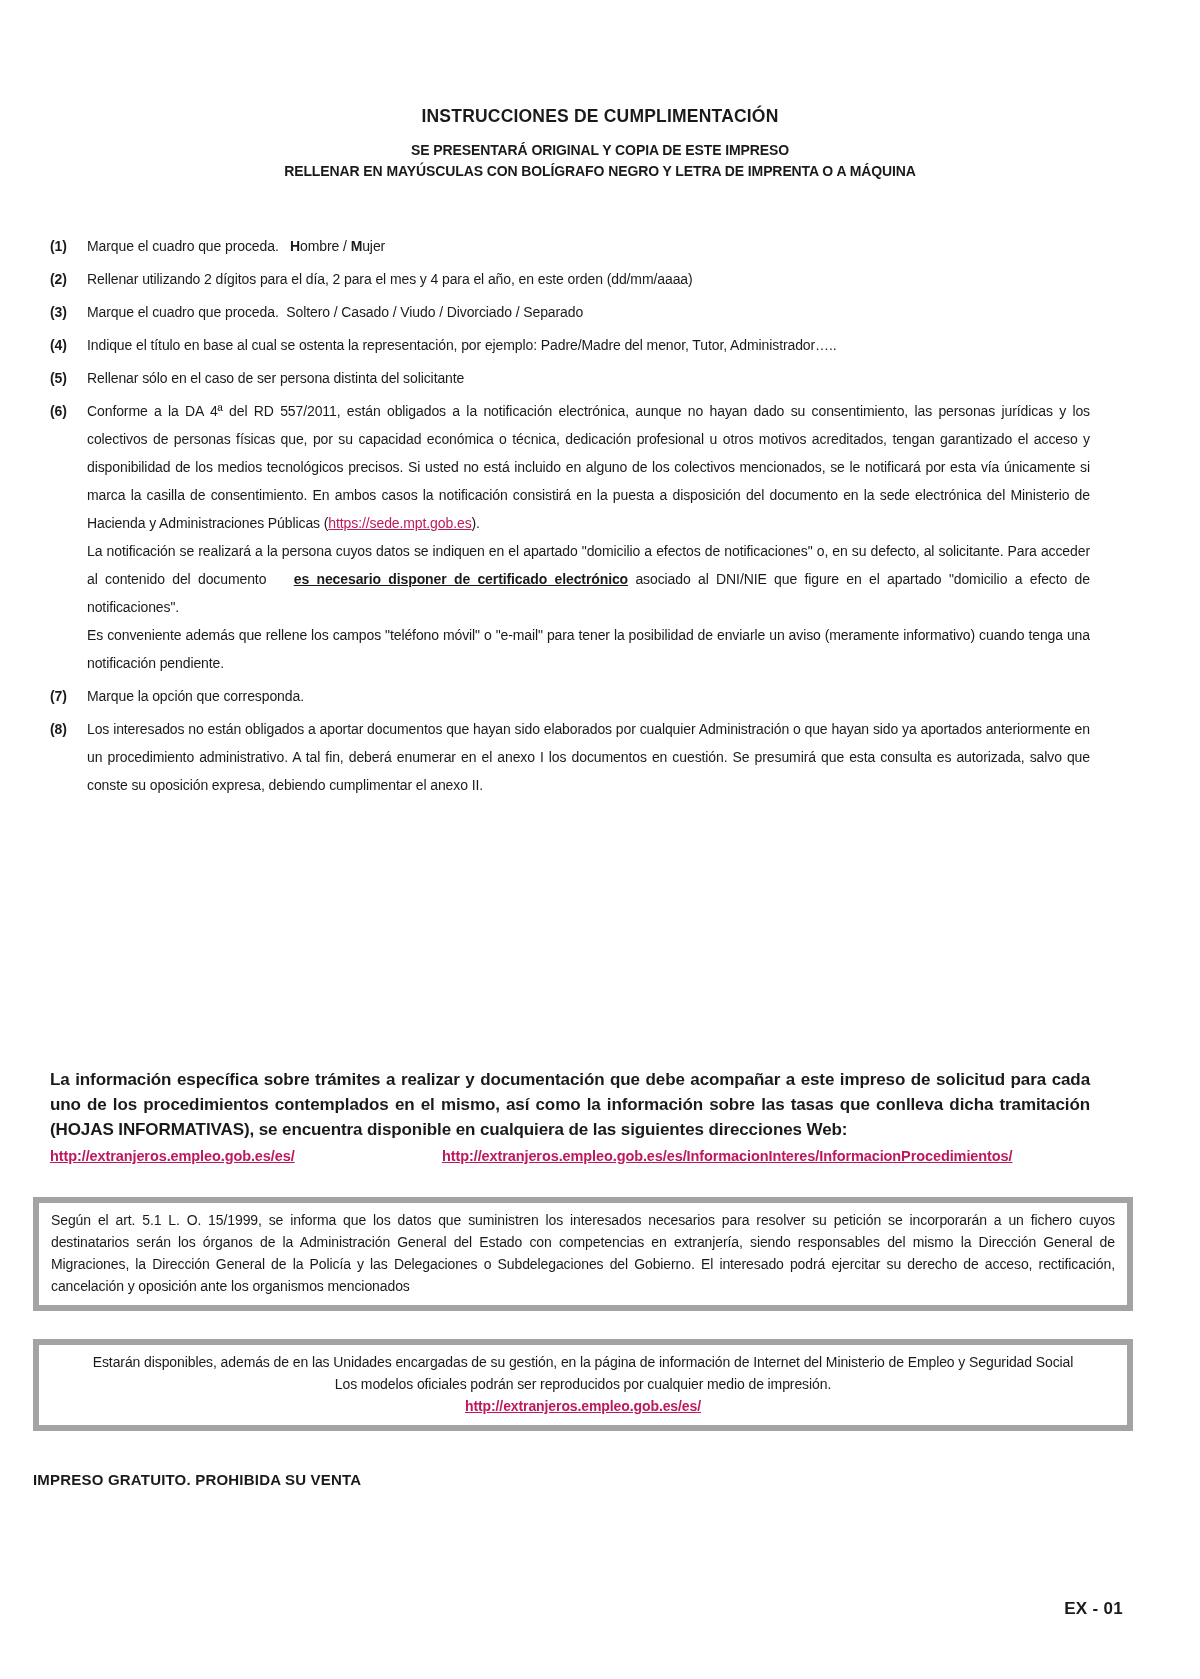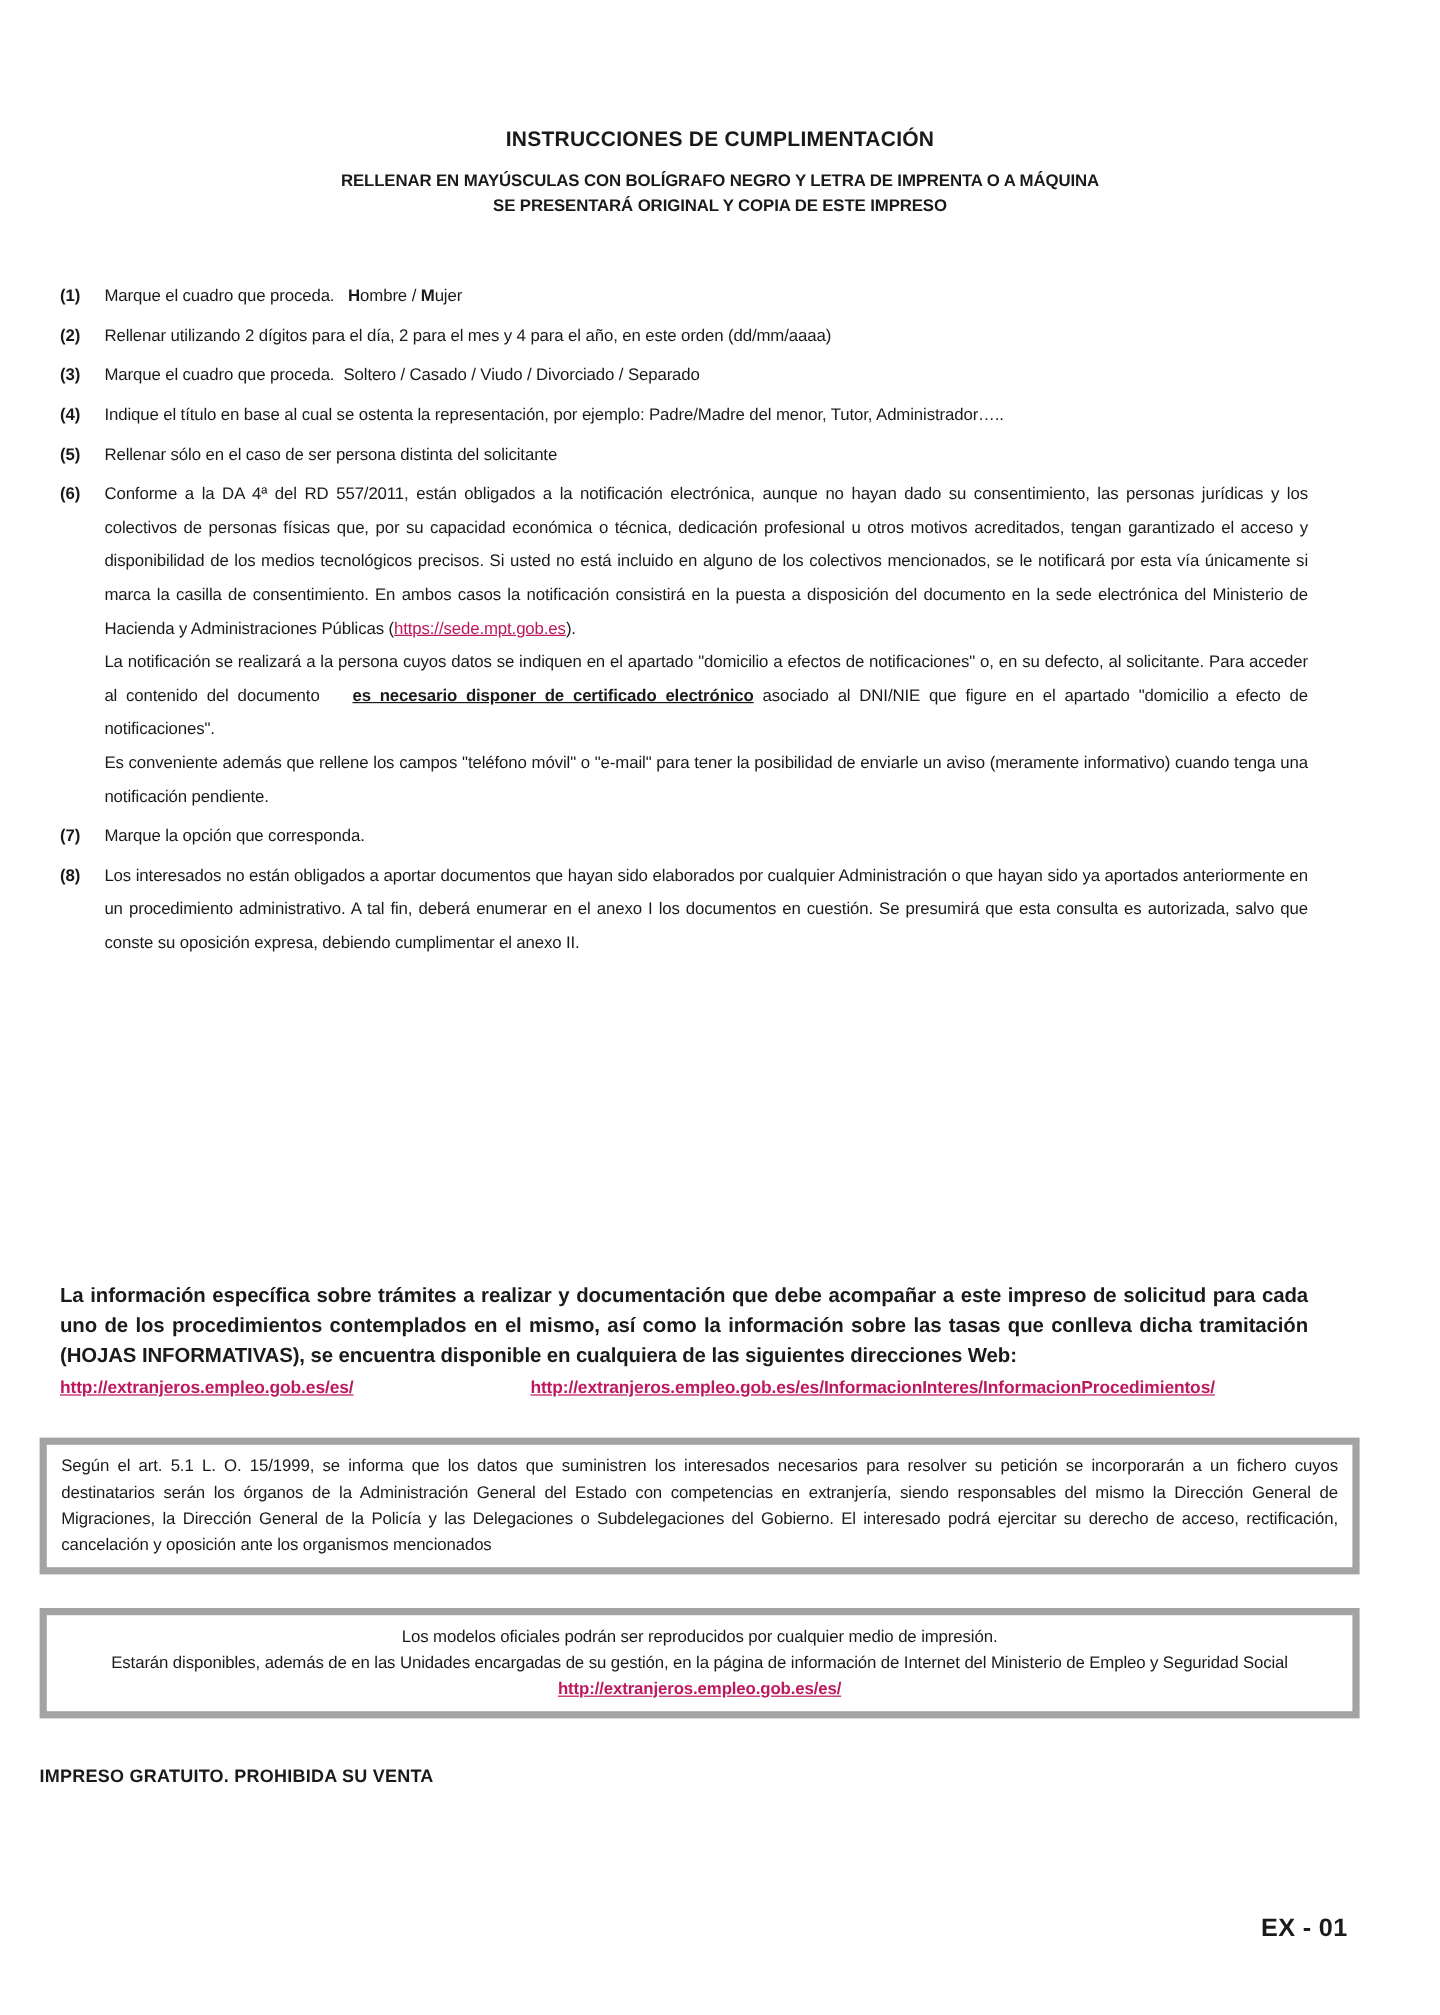--- a/index.html
+++ b/index.html
@@ -35,32 +35,32 @@
   .links-row a.first { display:inline-block; width:392px; }
 
   .box { border:6px solid #a3a3a3; margin:28px 0 0 33px; width:1100px; padding:6px 12px 8px 12px; }
   .box p { line-height:22px; }
   .box.justify p { text-align:justify; }
   .box.center { text-align:center; margin-top:28px; }
   .box.center p { text-align:center; }
   .box.center a { font-weight:bold; font-size:14px; line-height:22px; }
 
   .notice { text-align:left; font-weight:bold; font-size:15px; margin:40px 0 0 33px; width:1100px; letter-spacing:.2px; }
-  .form-code { position:absolute; right:77px; bottom:60px; font-weight:bold; font-size:21px; letter-spacing:.3px; }
+  .form-code { position:absolute; right:77px; bottom:60px; font-weight:bold; font-size:17px; letter-spacing:.3px; }
 </style>
 </head>
 <body>
 
 <div class="page">
 
   <header>
     <h1>INSTRUCCIONES DE CUMPLIMENTACIÓN</h1>
     <div class="subtitle">
+      <div>SE PRESENTARÁ ORIGINAL Y COPIA DE ESTE IMPRESO</div>
       <div>RELLENAR EN MAYÚSCULAS CON BOLÍGRAFO NEGRO Y LETRA DE IMPRENTA O A MÁQUINA</div>
-      <div>SE PRESENTARÁ ORIGINAL Y COPIA DE ESTE IMPRESO</div>
     </div>
   </header>
 
   <div class="instructions" id="instructions">
       <div class="instr">
         <span class="inum">(1)</span>
         <div class="ibody">
           <p><span class="normal">Marque el cuadro que proceda.&nbsp;&nbsp; </span><span class="bold">H</span><span class="normal">ombre / </span><span class="bold">M</span><span class="normal">ujer</span></p>
         </div>
       </div>
@@ -115,22 +115,22 @@
     <div class="links-row">
       <a class="lnk first" href="#">http://extranjeros.empleo.gob.es/es/</a><a class="lnk" href="#">http://extranjeros.empleo.gob.es/es/InformacionInteres/InformacionProcedimientos/</a>
     </div>
   </section>
 
   <div class="box justify">
     <p>Según el art. 5.1 L. O. 15/1999, se informa que los datos que suministren los interesados necesarios para resolver su petición se incorporarán a un fichero cuyos destinatarios serán los órganos de la Administración General del Estado con competencias en extranjería, siendo responsables del mismo la Dirección General de Migraciones, la Dirección General de la Policía y las Delegaciones o Subdelegaciones del Gobierno. El interesado podrá ejercitar su derecho de acceso, rectificación, cancelación y oposición ante los organismos mencionados</p>
   </div>
 
   <div class="box center">
+    <p>Estarán disponibles, además de en las Unidades encargadas de su gestión, en la página de información de Internet del Ministerio de Empleo y Seguridad Social</p>
     <p>Los modelos oficiales podrán ser reproducidos por cualquier medio de impresión.</p>
-    <p>Estarán disponibles, además de en las Unidades encargadas de su gestión, en la página de información de Internet del Ministerio de Empleo y Seguridad Social</p>
     <p><a class="lnk" href="#">http://extranjeros.empleo.gob.es/es/</a></p>
   </div>
 
   <p class="notice">IMPRESO GRATUITO. PROHIBIDA SU VENTA</p>
 
   <p class="form-code">EX - 01</p>
 
 </div>
 
 </body></html>

